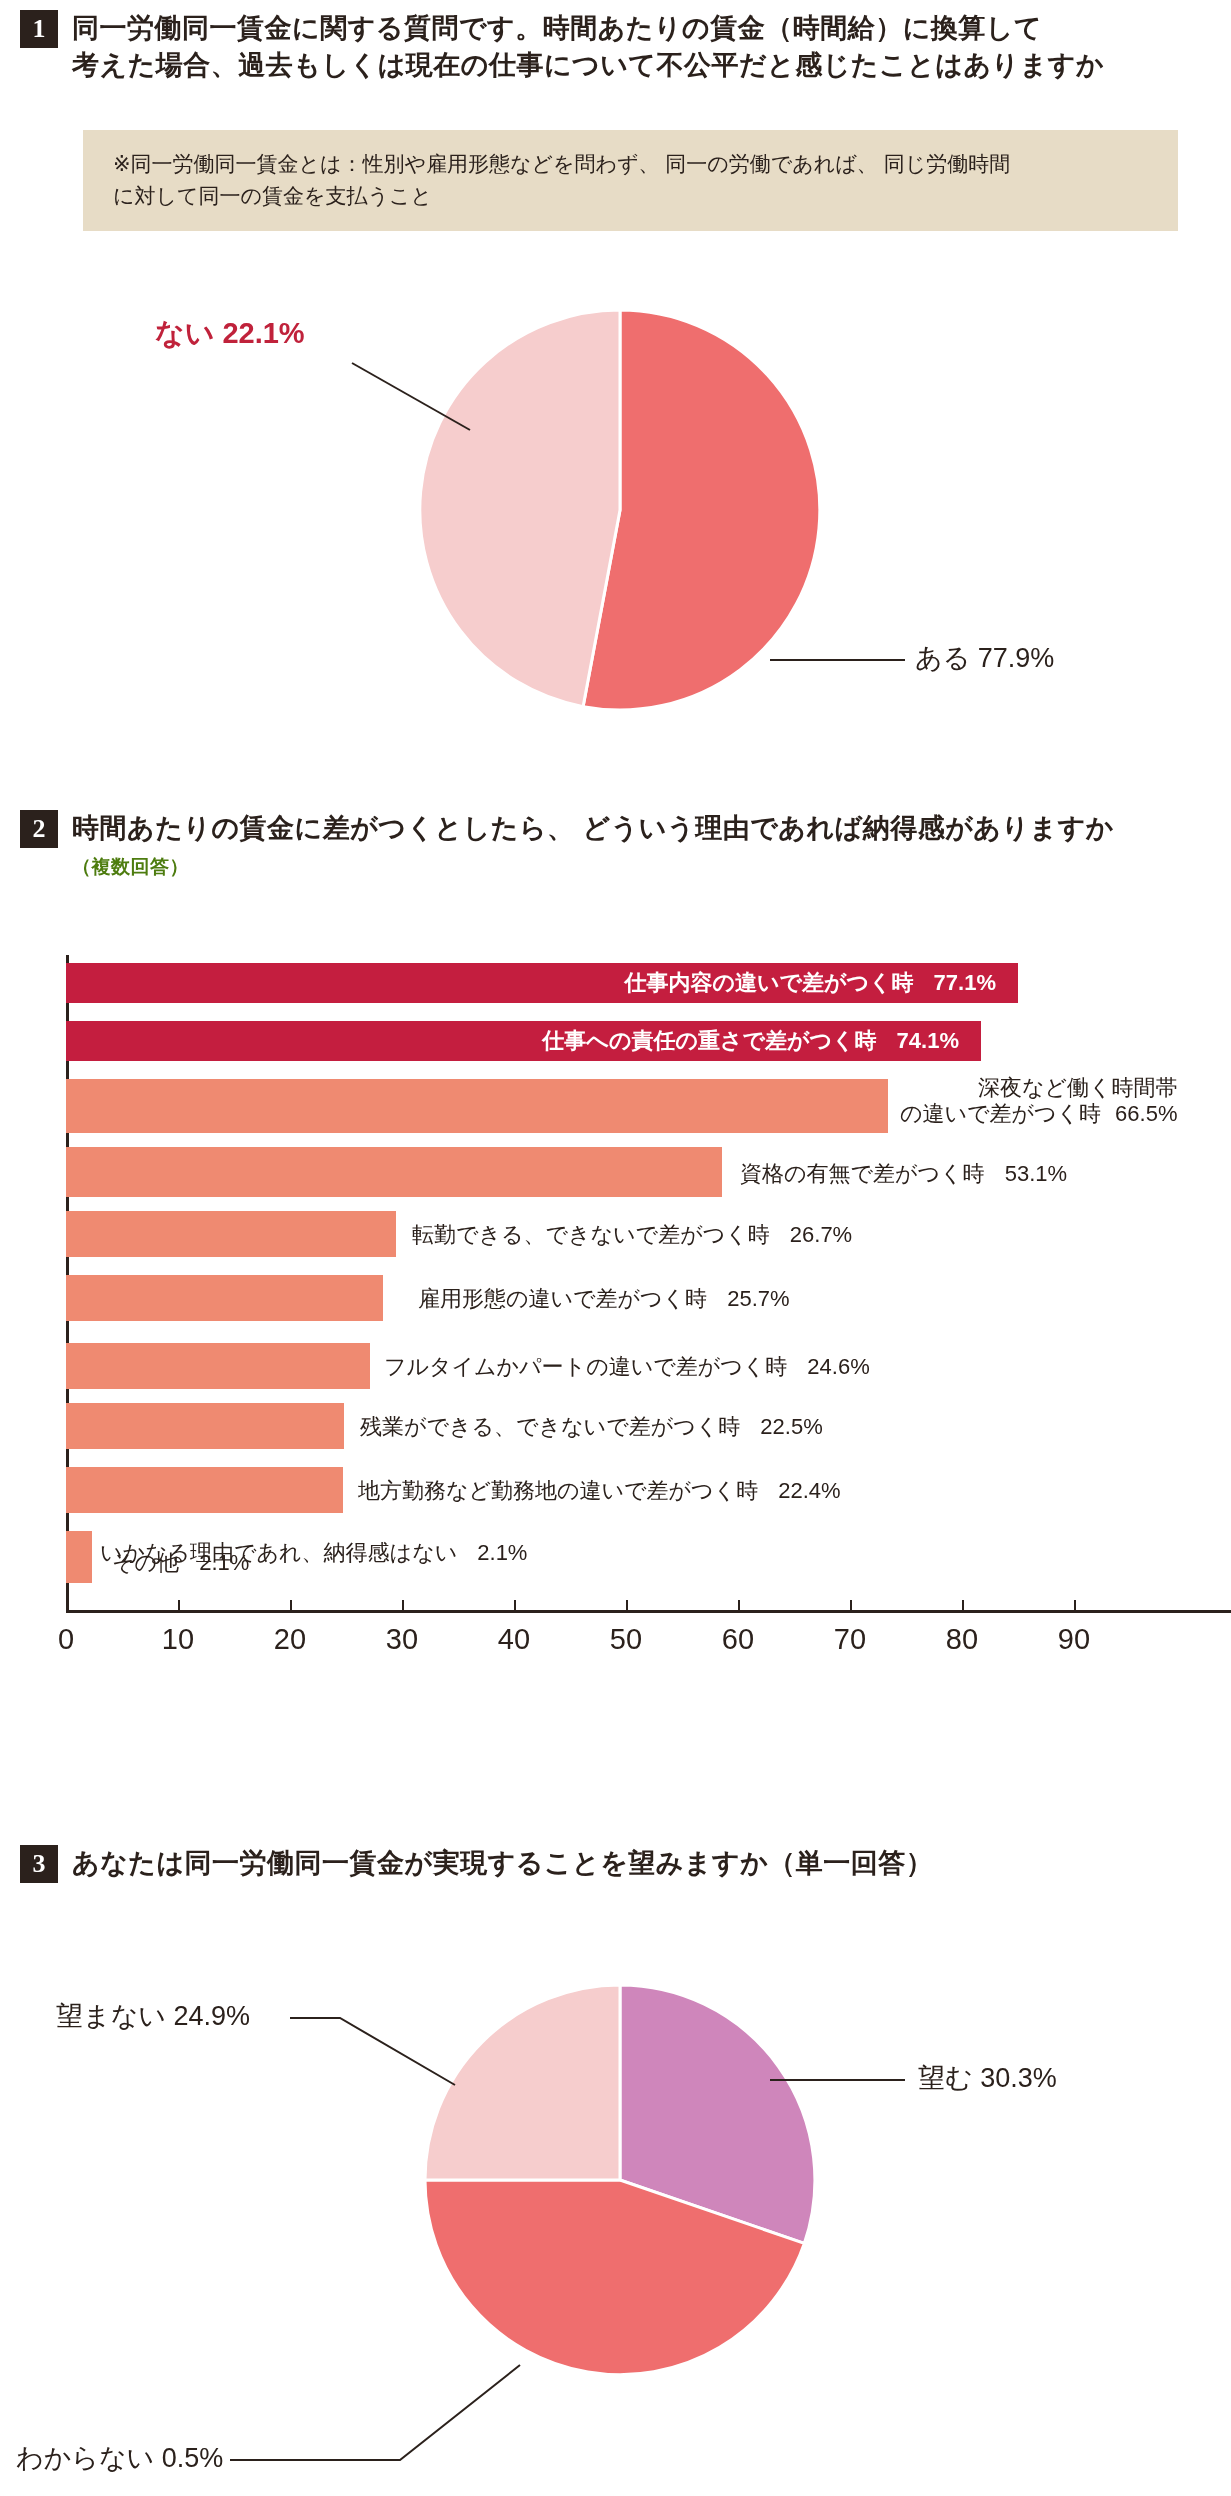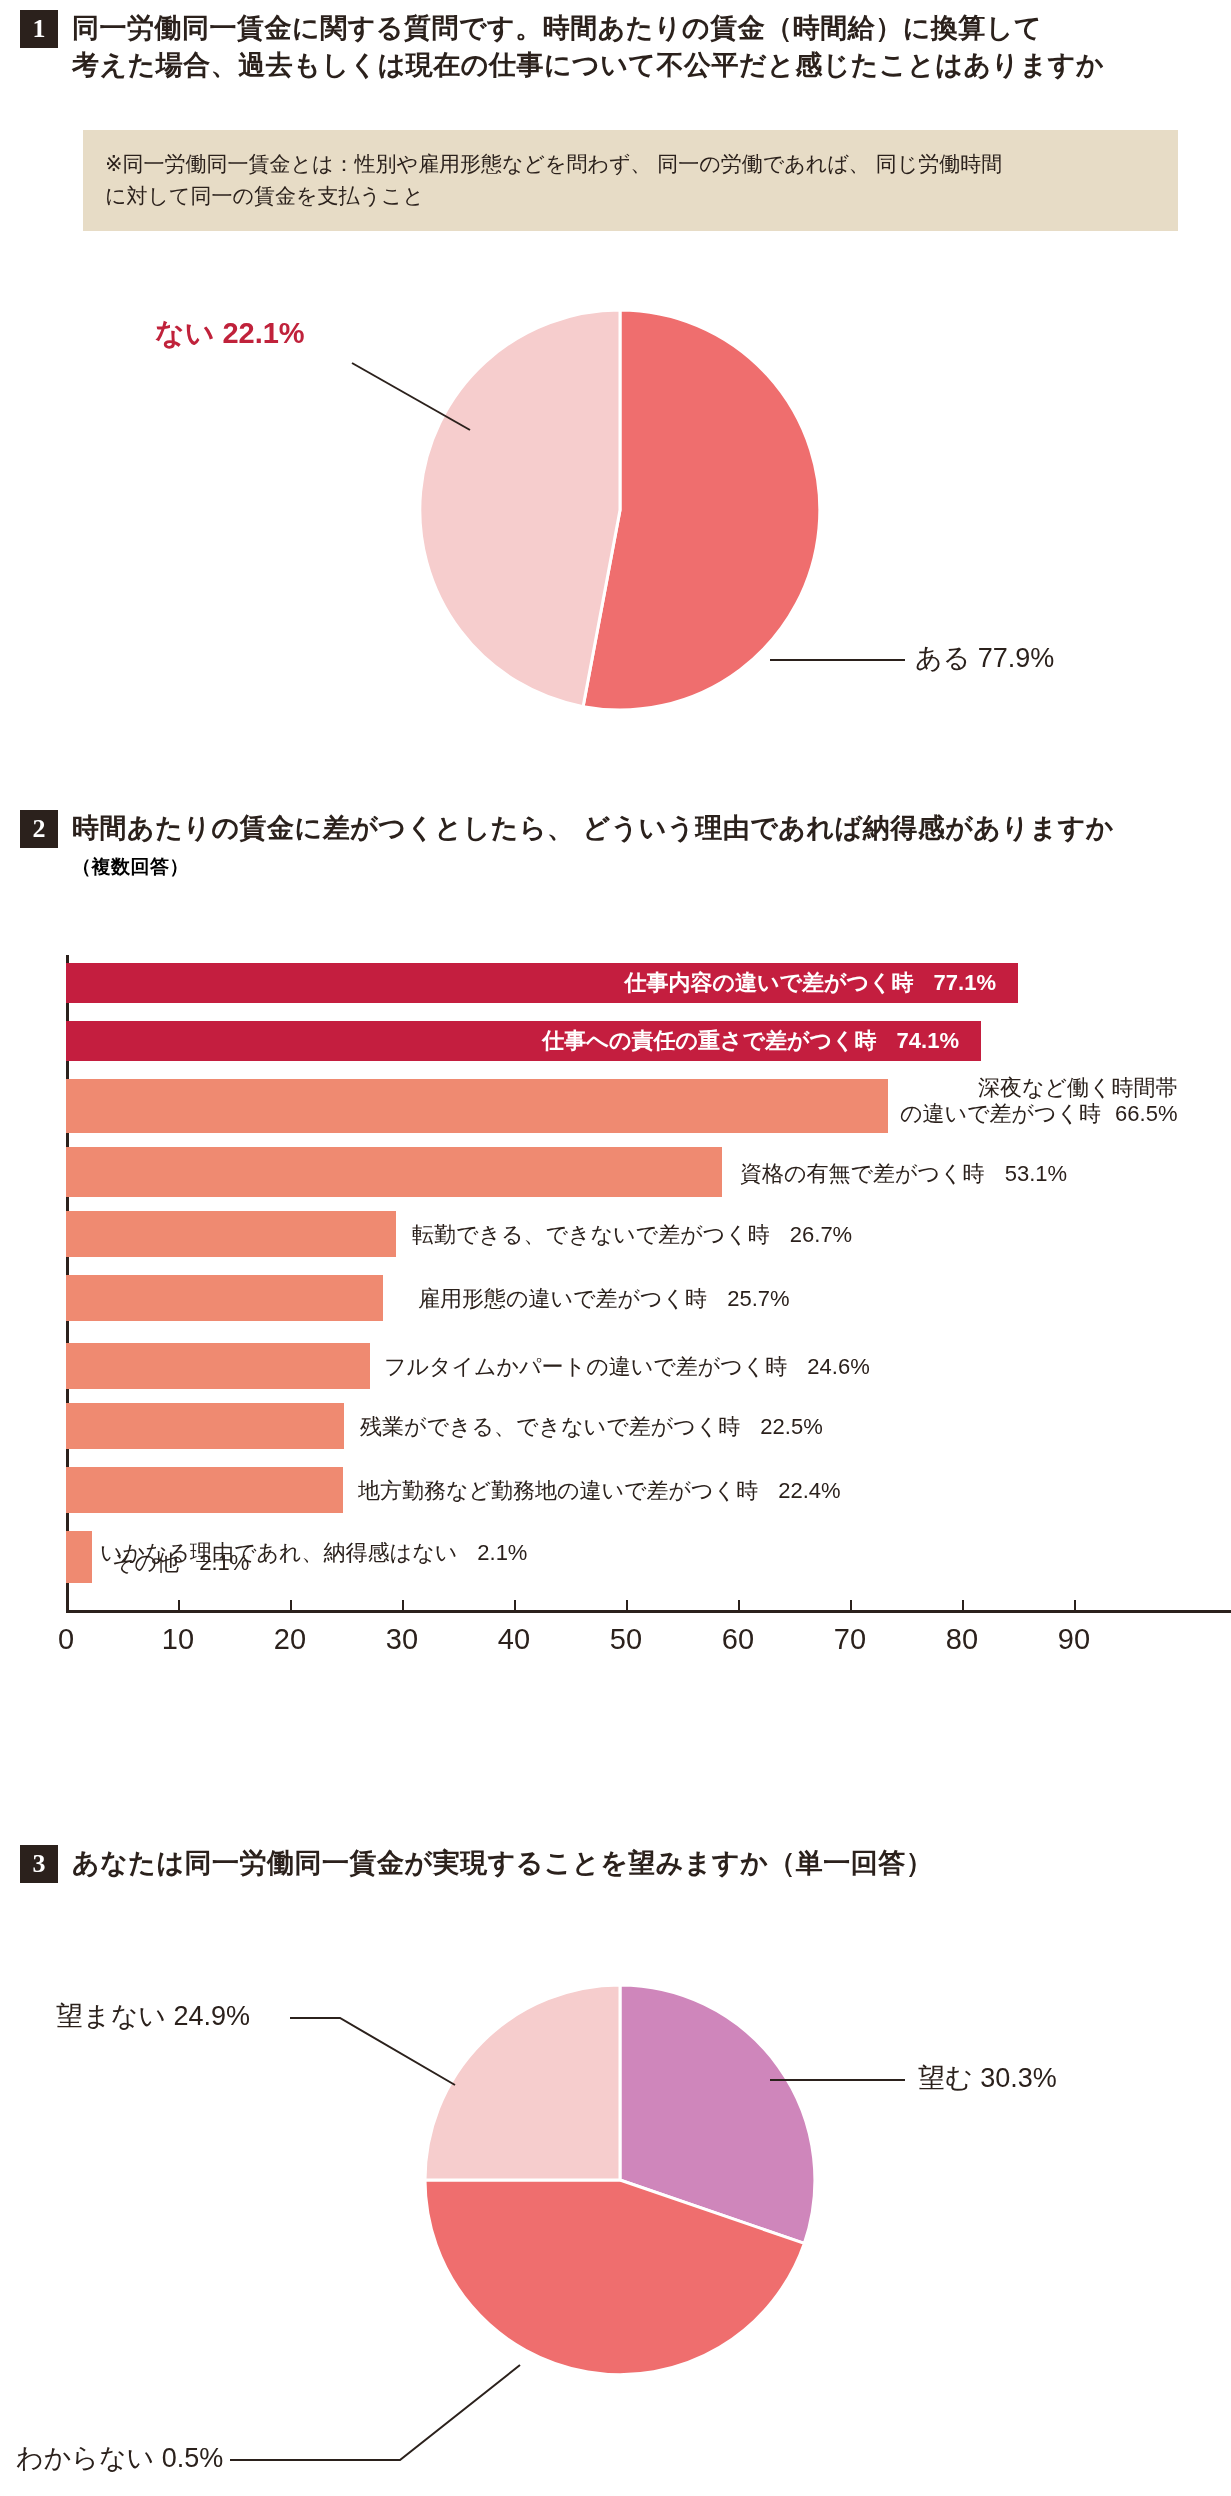--- a/index.html
+++ b/index.html
@@ -8,25 +8,25 @@
 
   .page{position:absolute;left:0;top:0;width:1231px;height:2496px;background:#fff;}
 
   
   .qhead{position:absolute;display:flex;align-items:flex-start;}
   .qnum{width:38px;height:38px;background:#2b211c;color:#ffffff;
         font-size:26px;font-weight:bold;line-height:38px;text-align:center;
         flex:0 0 auto;margin-right:14px;font-family:"Liberation Serif",serif;}
   .qtext{font-size:27px;font-weight:bold;line-height:1.36;color:#2b211c;
          letter-spacing:.5px;}
-  .qsub{font-size:19px;font-weight:bold;color:#000000;letter-spacing:.5px;}
+  .qsub{font-size:19px;font-weight:bold;color:#4d7c0f;letter-spacing:.5px;}
 
   
   .notebox{position:absolute;left:83px;top:130px;width:1095px;
-           background:#e7dcc6;padding:18px 22px 20px 22px;box-sizing:border-box;}
+           background:#e7dcc6;padding:18px 22px 20px 30px;box-sizing:border-box;}
   .notebox p{margin:0;font-size:21px;line-height:1.5;color:#2b211c;}
   .pielabel{position:absolute;font-size:27px;color:#2b211c;white-space:nowrap;}
   .pielabel.em{color:#c0223b;font-weight:bold;font-size:29px;}
 
   
   .barchart{position:absolute;left:0px;top:955px;width:1231px;height:740px;margin-left:40px;}
   .brow{position:absolute;left:0;height:40px;}
   .bar{position:absolute;left:26px;height:40px;background:#ef8a71;}
   .bar.hi{background:#c41e3f;}
   .blabel{position:absolute;font-size:22px;color:#2b211c;white-space:nowrap;

